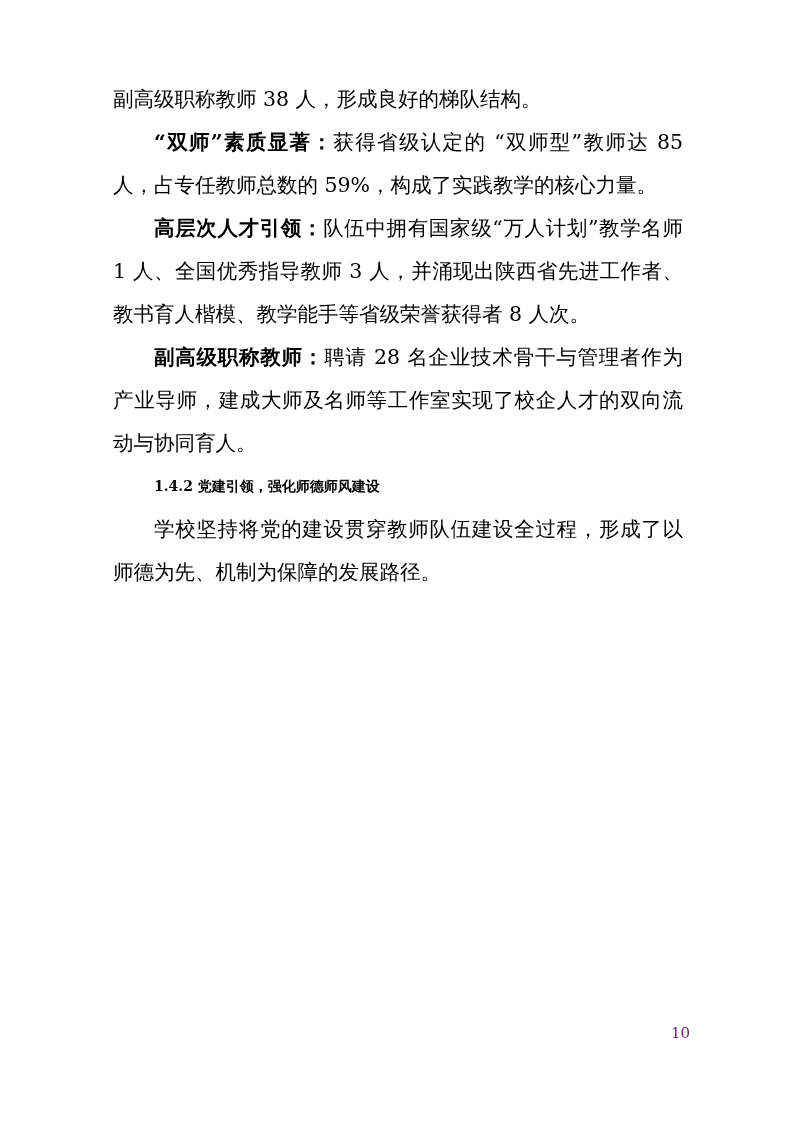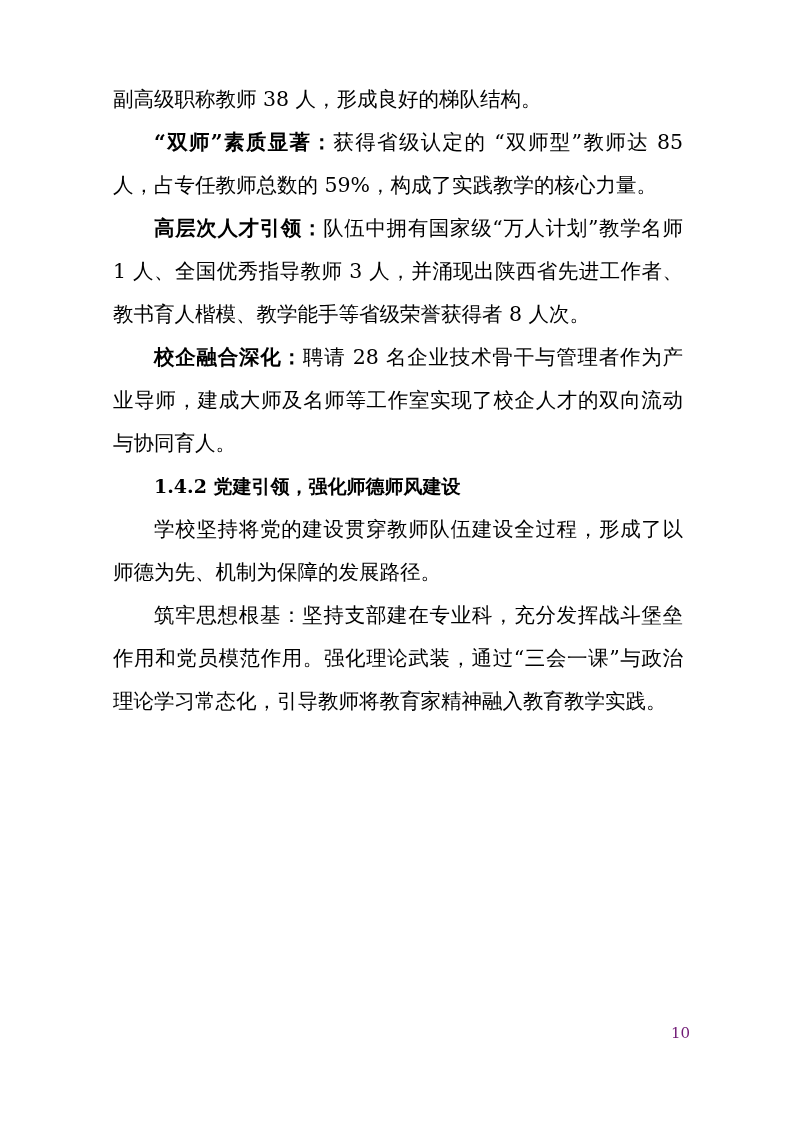--- a/index.html
+++ b/index.html
@@ -33,21 +33,21 @@
     margin: 0 0 0 0;
   }
   .indent {
     text-indent: 41px;
   }
   .lead {
     font-weight: bold;
     margin-top: 20px;
   }
   .heading {
-    font-size: 19px;
+    font-size: 14px;
     line-height: 43px;
     font-weight: bold;
     margin: 0;
     text-indent: 41px;
   }
   .page-number {
     position: absolute;
     right: 104px;
     top: 1024px;
     font-size: 15px;
@@ -61,27 +61,26 @@
 <div class="page">
 
   <div class="content">
 
     <p class="para">副高级职称教师 38 人，形成良好的梯队结构。</p>
 
     <p class="para indent"><span class="lead">“双师”素质显著：</span><span>获得省级认定的 “双师型”教师达 85 人，占专任教师总数的 59%，构成了实践教学的核心力量。</span></p>
 
     <p class="para indent"><span class="lead">高层次人才引领：</span><span>队伍中拥有国家级“万人计划”教学名师 1 人、全国优秀指导教师 3 人，并涌现出陕西省先进工作者、教书育人楷模、教学能手等省级荣誉获得者 8 人次。</span></p>
 
-    <p class="para indent"><span class="lead">校企融合深化：</span><span>聘请 28 名企业技术骨干与管理者作为产业导师，建成大师及名师等工作室实现了校企人才的双向流动与协同育人。</span></p>
+    <p class="para indent"><span class="lead">副高级职称教师：</span><span>聘请 28 名企业技术骨干与管理者作为产业导师，建成大师及名师等工作室实现了校企人才的双向流动与协同育人。</span></p>
 
     <h2 class="heading">1.4.2 党建引领，强化师德师风建设</h2>
 
     <p class="para indent">学校坚持将党的建设贯穿教师队伍建设全过程，形成了以师德为先、机制为保障的发展路径。</p>
 
-    <p class="para indent">筑牢思想根基：坚持支部建在专业科，充分发挥战斗堡垒作用和党员模范作用。强化理论武装，通过“三会一课”与政治理论学习常态化，引导教师将教育家精神融入教育教学实践。</p>
 
 
 
 
   </div>
 
   <div class="page-number">10</div>
 
 </div>
 

